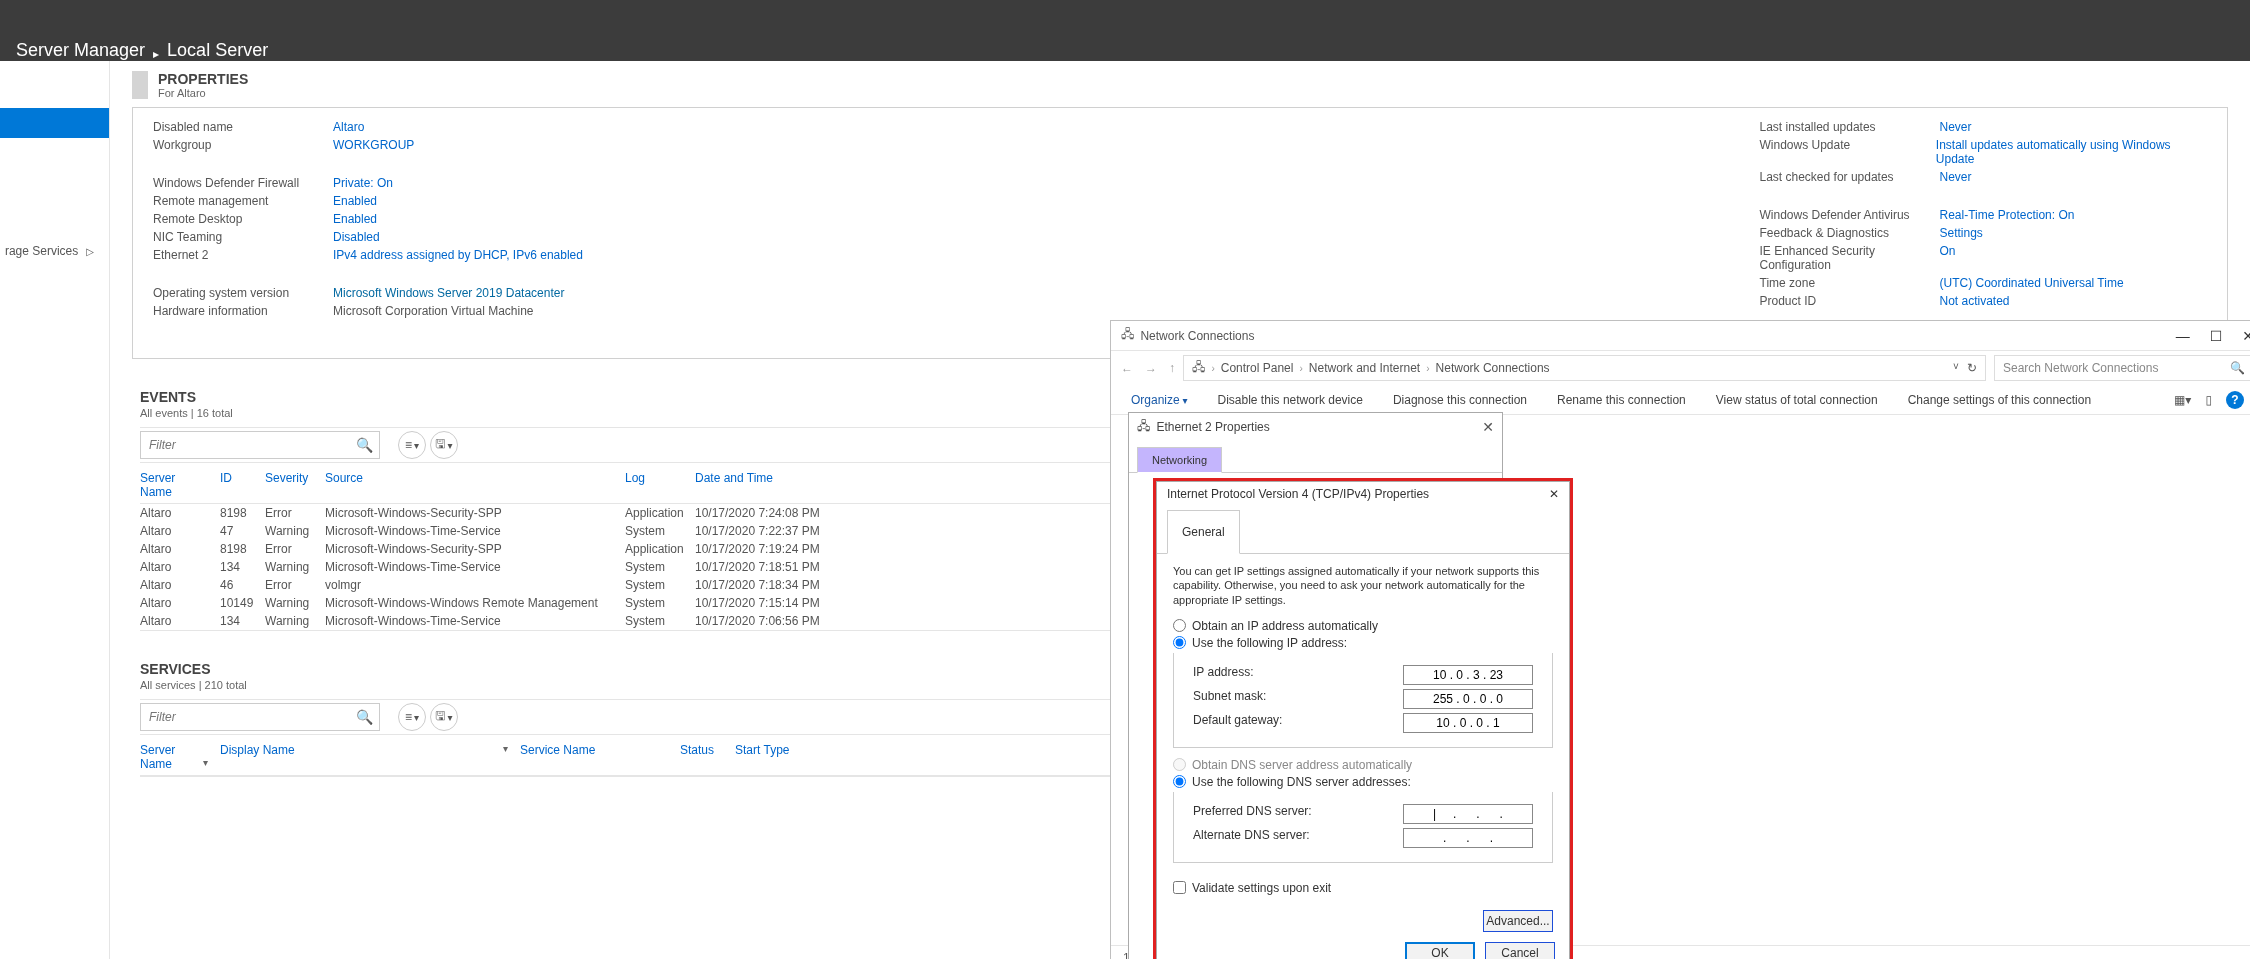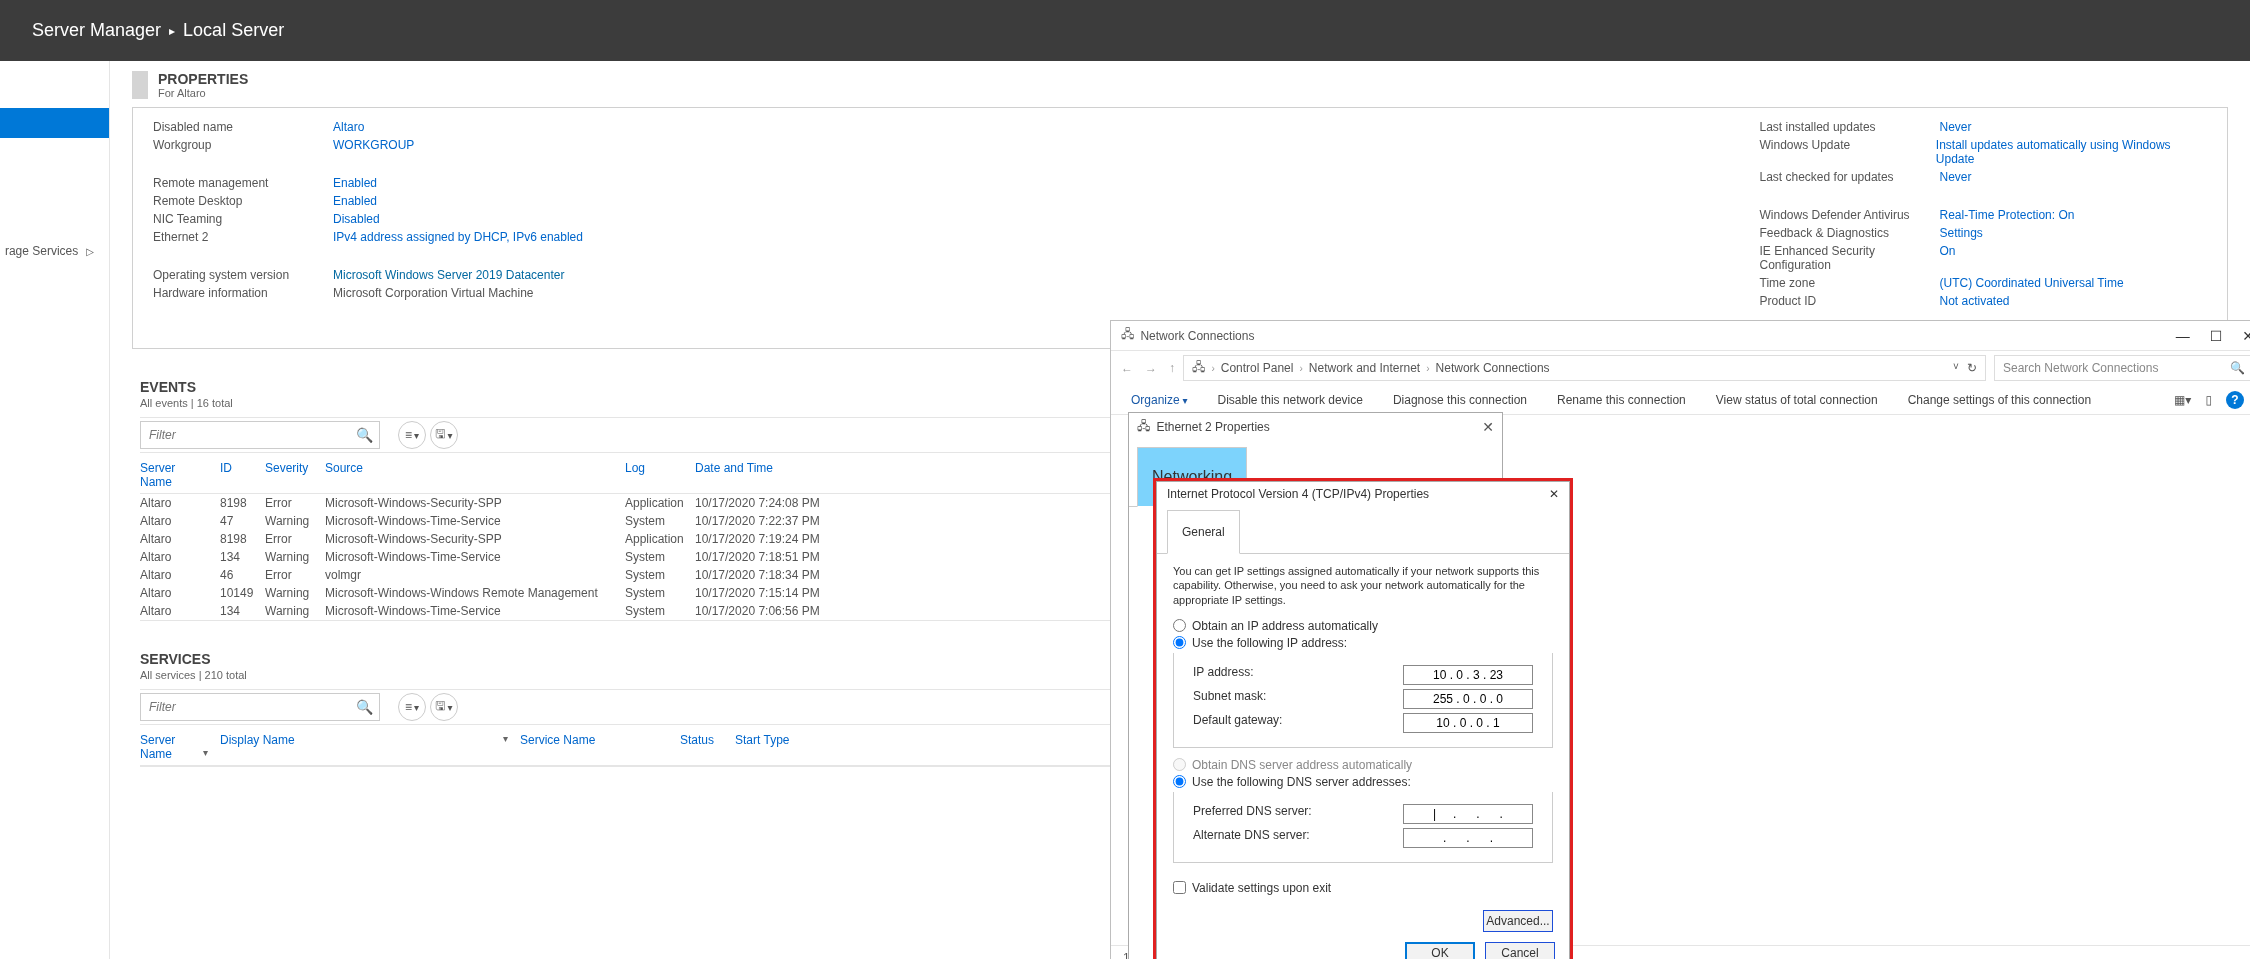--- a/index.html
+++ b/index.html
@@ -1,17 +1,17 @@
 <!DOCTYPE html>
 <html><head>
 <meta charset="utf-8">
 <style>
 *{box-sizing:border-box;margin:0;padding:0;font-family:"Segoe UI",Arial,sans-serif}
 body{font-size:12px;color:#333;background:#fff;width:2250px;height:959px;overflow:hidden;position:relative}
-.titlebar{height:61px;background:#3c3c3c;color:#fff;display:flex;align-items:center;padding-left:32px;font-size:18px;font-weight:300}
+.titlebar{height:61px;background:#3c3c3c;color:#fff;display:flex;align-items:flex-end;padding-left:16px;font-size:18px;font-weight:300}
 .titlebar .chev{margin:0 8px;font-size:12px}
 .page{display:flex;height:898px}
 .sidebar{width:110px;border-right:1px solid #e5e5e5;position:relative}
 .sidebar-hl{position:absolute;top:47px;left:0;right:0;height:30px;background:#0078d7}
 .sidebar-item{position:absolute;top:175px;left:0;right:0;height:30px;display:flex;align-items:center;justify-content:flex-end;padding-right:15px;font-size:12px;color:#555}
 .sidebar-item .chev{margin-left:8px;font-size:10px}
 .main{flex:1;position:relative;padding:0 0 0 0}
 .section-head{display:flex;align-items:center;margin:10px 0 0 22px}
 .section-head .bar{width:16px;height:28px;background:#d4d4d4;margin-right:10px}
 .section-head .titles .t{font-size:14px;font-weight:600;color:#444}
@@ -62,21 +62,21 @@
 .win-cmd .org{color:#1a5aa8}
 .win-cmd .org::after{content:" ▾";font-size:10px}
 .win-cmd .rt{margin-left:auto;display:flex;align-items:center;gap:14px;color:#555}
 .qmark{width:18px;height:18px;border-radius:50%;background:#0078d7;color:#fff;display:flex;align-items:center;justify-content:center;font-size:12px;font-weight:bold}
 .win-status{position:absolute;bottom:0;left:0;right:0;height:24px;border-top:1px solid #e5e5e5;display:flex;align-items:center;padding:0 12px;font-size:12px;color:#555;gap:30px}
 
 .dlg1{position:absolute;left:1128px;top:412px;width:375px;height:560px;background:#fff;border:1px solid #aaa;font-size:12px}
 .dlg1-tb{height:28px;display:flex;align-items:center;padding:0 8px;justify-content:space-between;color:#444}
 .dlg1-tb .x{font-size:14px;color:#555}
 .dlg1-tabs{display:flex;padding:6px 8px 0 8px;border-bottom:1px solid #ccc}
-.dlg1-tabs .tab{border:1px solid #ccc;border-bottom:1px solid #fff;padding:20px 14px;background:#7dd3fc;margin-bottom:-1px;font-size:16px}
+.dlg1-tabs .tab{border:1px solid #ccc;border-bottom:1px solid #fff;padding:6px 14px;background:#c4b5fd;margin-bottom:-1px;font-size:11px}
 
 .dlg2{position:absolute;left:1153px;top:478px;width:420px;height:500px;background:#fff;border:3px solid #e02020;font-size:12px}
 .dlg2-in{border:1px solid #aaa;height:100%;position:relative;background:#fff}
 .dlg2-tb{height:24px;display:flex;align-items:center;justify-content:space-between;padding:0 10px;font-size:12px}
 .dlg2-tabs{display:flex;padding:4px 10px 0 10px;border-bottom:1px solid #ccc}
 .dlg2-tabs .tab{border:1px solid #ccc;border-bottom:1px solid #fff;padding:14px 14px;background:#fff;margin-bottom:-1px}
 .dlg2-body{padding:10px 16px}
 .dlg2-body .desc{font-size:11px;color:#333;margin-bottom:12px;line-height:1.3}
 .radioRow{display:flex;align-items:center;gap:6px;margin:3px 0;font-size:12px}
 .radioRow input{margin:0}
@@ -127,20 +127,24 @@
                 <div class="lbl">Disabled name</div>
                 <div class="val">Altaro</div>
               </div>
               <div class="proprow">
                 <div class="lbl">Workgroup</div>
                 <div class="val">WORKGROUP</div>
               </div>
             </div>
           <div class="pblock" id="pl2">
               <div class="proprow">
+                <div class="lbl">Windows Defender Firewall</div>
+                <div class="val">Private: On</div>
+              </div>
+              <div class="proprow">
                 <div class="lbl">Remote management</div>
                 <div class="val">Enabled</div>
               </div>
               <div class="proprow">
                 <div class="lbl">Remote Desktop</div>
                 <div class="val">Enabled</div>
               </div>
               <div class="proprow">
                 <div class="lbl">NIC Teaming</div>
                 <div class="val">Disabled</div>

